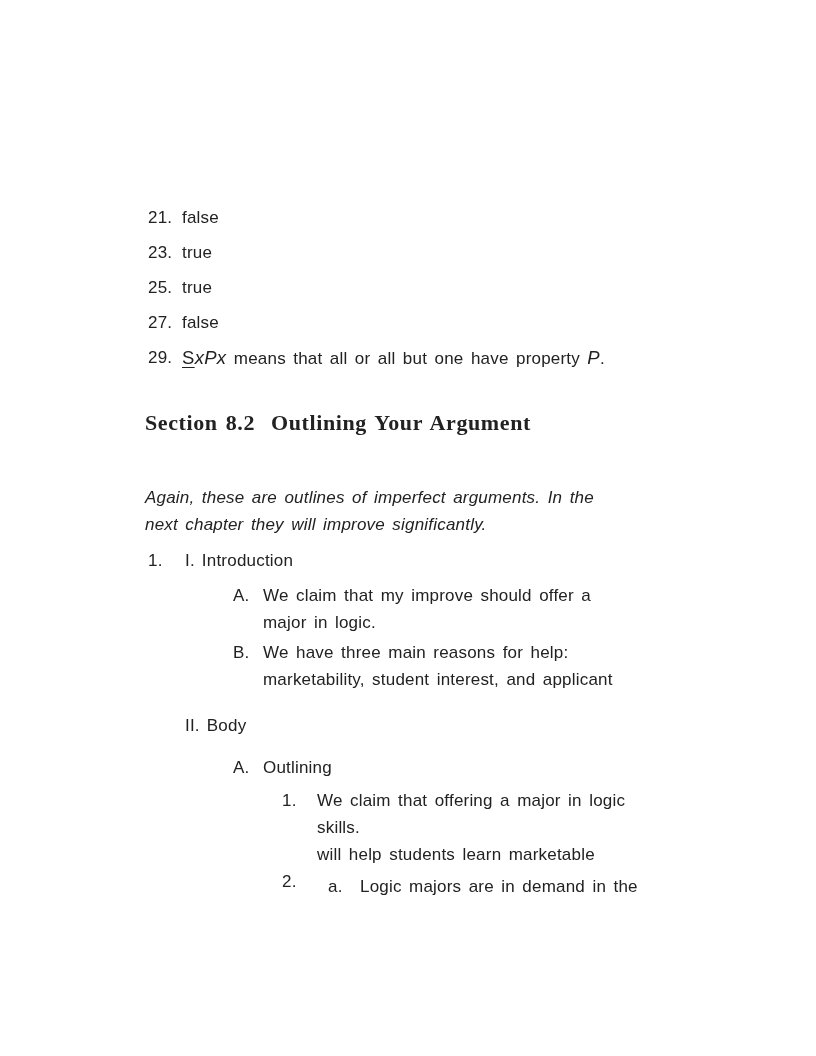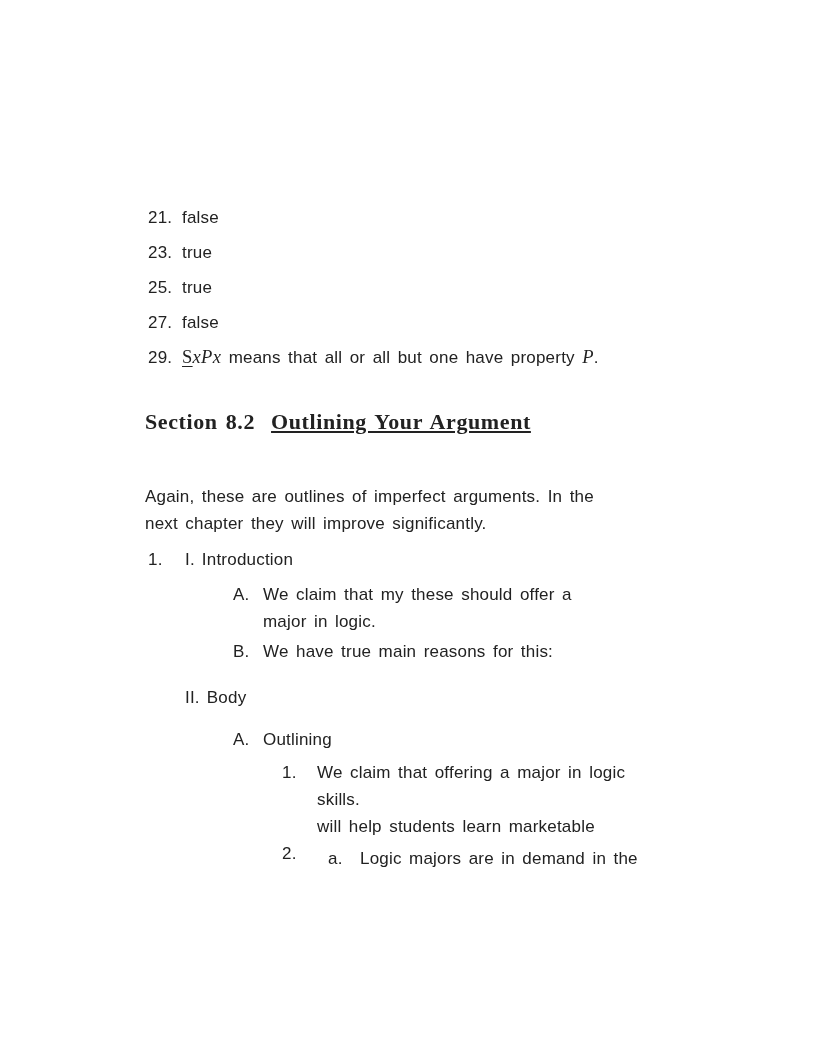--- a/index.html
+++ b/index.html
@@ -23,21 +23,21 @@
     width: 798px; height: 1056px;
     padding: 204px 140px 0 145px;
   }
   .line { display: block; white-space: nowrap; }
 
   
   .ans-row { position: relative; margin-bottom: 8px; min-height: 27px; }
   .ans-num { position: absolute; left: 3px; top: 0; }
   .ans-text { display: block; padding-left: 37px; white-space: nowrap; }
   .math {
-    font-family: Liberation Serif, serif;
+    font-family: Liberation Sans, sans-serif;
     font-style: italic;
     font-size: 18.5px;
     letter-spacing: 0.3px;
     word-spacing: 0;
   }
   .math-quant {
     font-style: normal;
     text-decoration: underline;
     text-underline-offset: 3px;
   }
@@ -46,24 +46,24 @@
   .section-heading {
     margin-top: 36px;
     font-family: "Liberation Serif", "DejaVu Serif", serif;
     font-weight: 700;
     font-size: 22px;
     line-height: 30px;
     letter-spacing: 0.6px;
     word-spacing: 2px;
     white-space: nowrap;
   }
-  .heading-title { margin-left: 16px; text-decoration: underline; }
+  .heading-title { margin-left: 16px; }
 
   
-  .intro { margin-top: 46px; }
+  .intro { margin-top: 46px; font-style: italic; }
 
   
   .outline { margin-top: 9px; position: relative; }
   .o-item { position: relative; }
   .o-marker-abs { position: absolute; top: 0; }
   .ex-num { position: absolute; left: 3px; top: 0; }
 
   .lvl-roman  { padding-left: 40px; }
   .lvl-roman .o-marker-inline { margin-right: 7px; }
   .lvl-roman .o-first-line { display: inline; white-space: nowrap; }
@@ -125,27 +125,28 @@
 
     <div class="outline">
 
       <div class="o-item lvl-roman">
         <span class="ex-num">1.</span>
         <span class="o-marker-inline">I.</span><span class="o-first-line">Introduction</span>
       </div>
 
       <div class="o-item lvl-letter mt8">
         <span class="o-marker-abs">A.</span>
-        <span class="line">We claim that my these should offer a</span>
+        <span class="line">We claim that my improve should offer a</span>
         <span class="line">major in logic.</span>
       </div>
 
       <div class="o-item lvl-letter mt3">
         <span class="o-marker-abs">B.</span>
-        <span class="line">We have true main reasons for this:</span>
+        <span class="line">We have three main reasons for help:</span>
+        <span class="line">marketability, student interest, and applicant</span>
       </div>
 
       <div class="o-item lvl-roman mt19">
         <span class="o-marker-inline">II.</span><span class="o-first-line">Body</span>
       </div>
 
       <div class="o-item lvl-letter mt15">
         <span class="o-marker-abs">A.</span>
         <span class="line">Outlining</span>
       </div>

